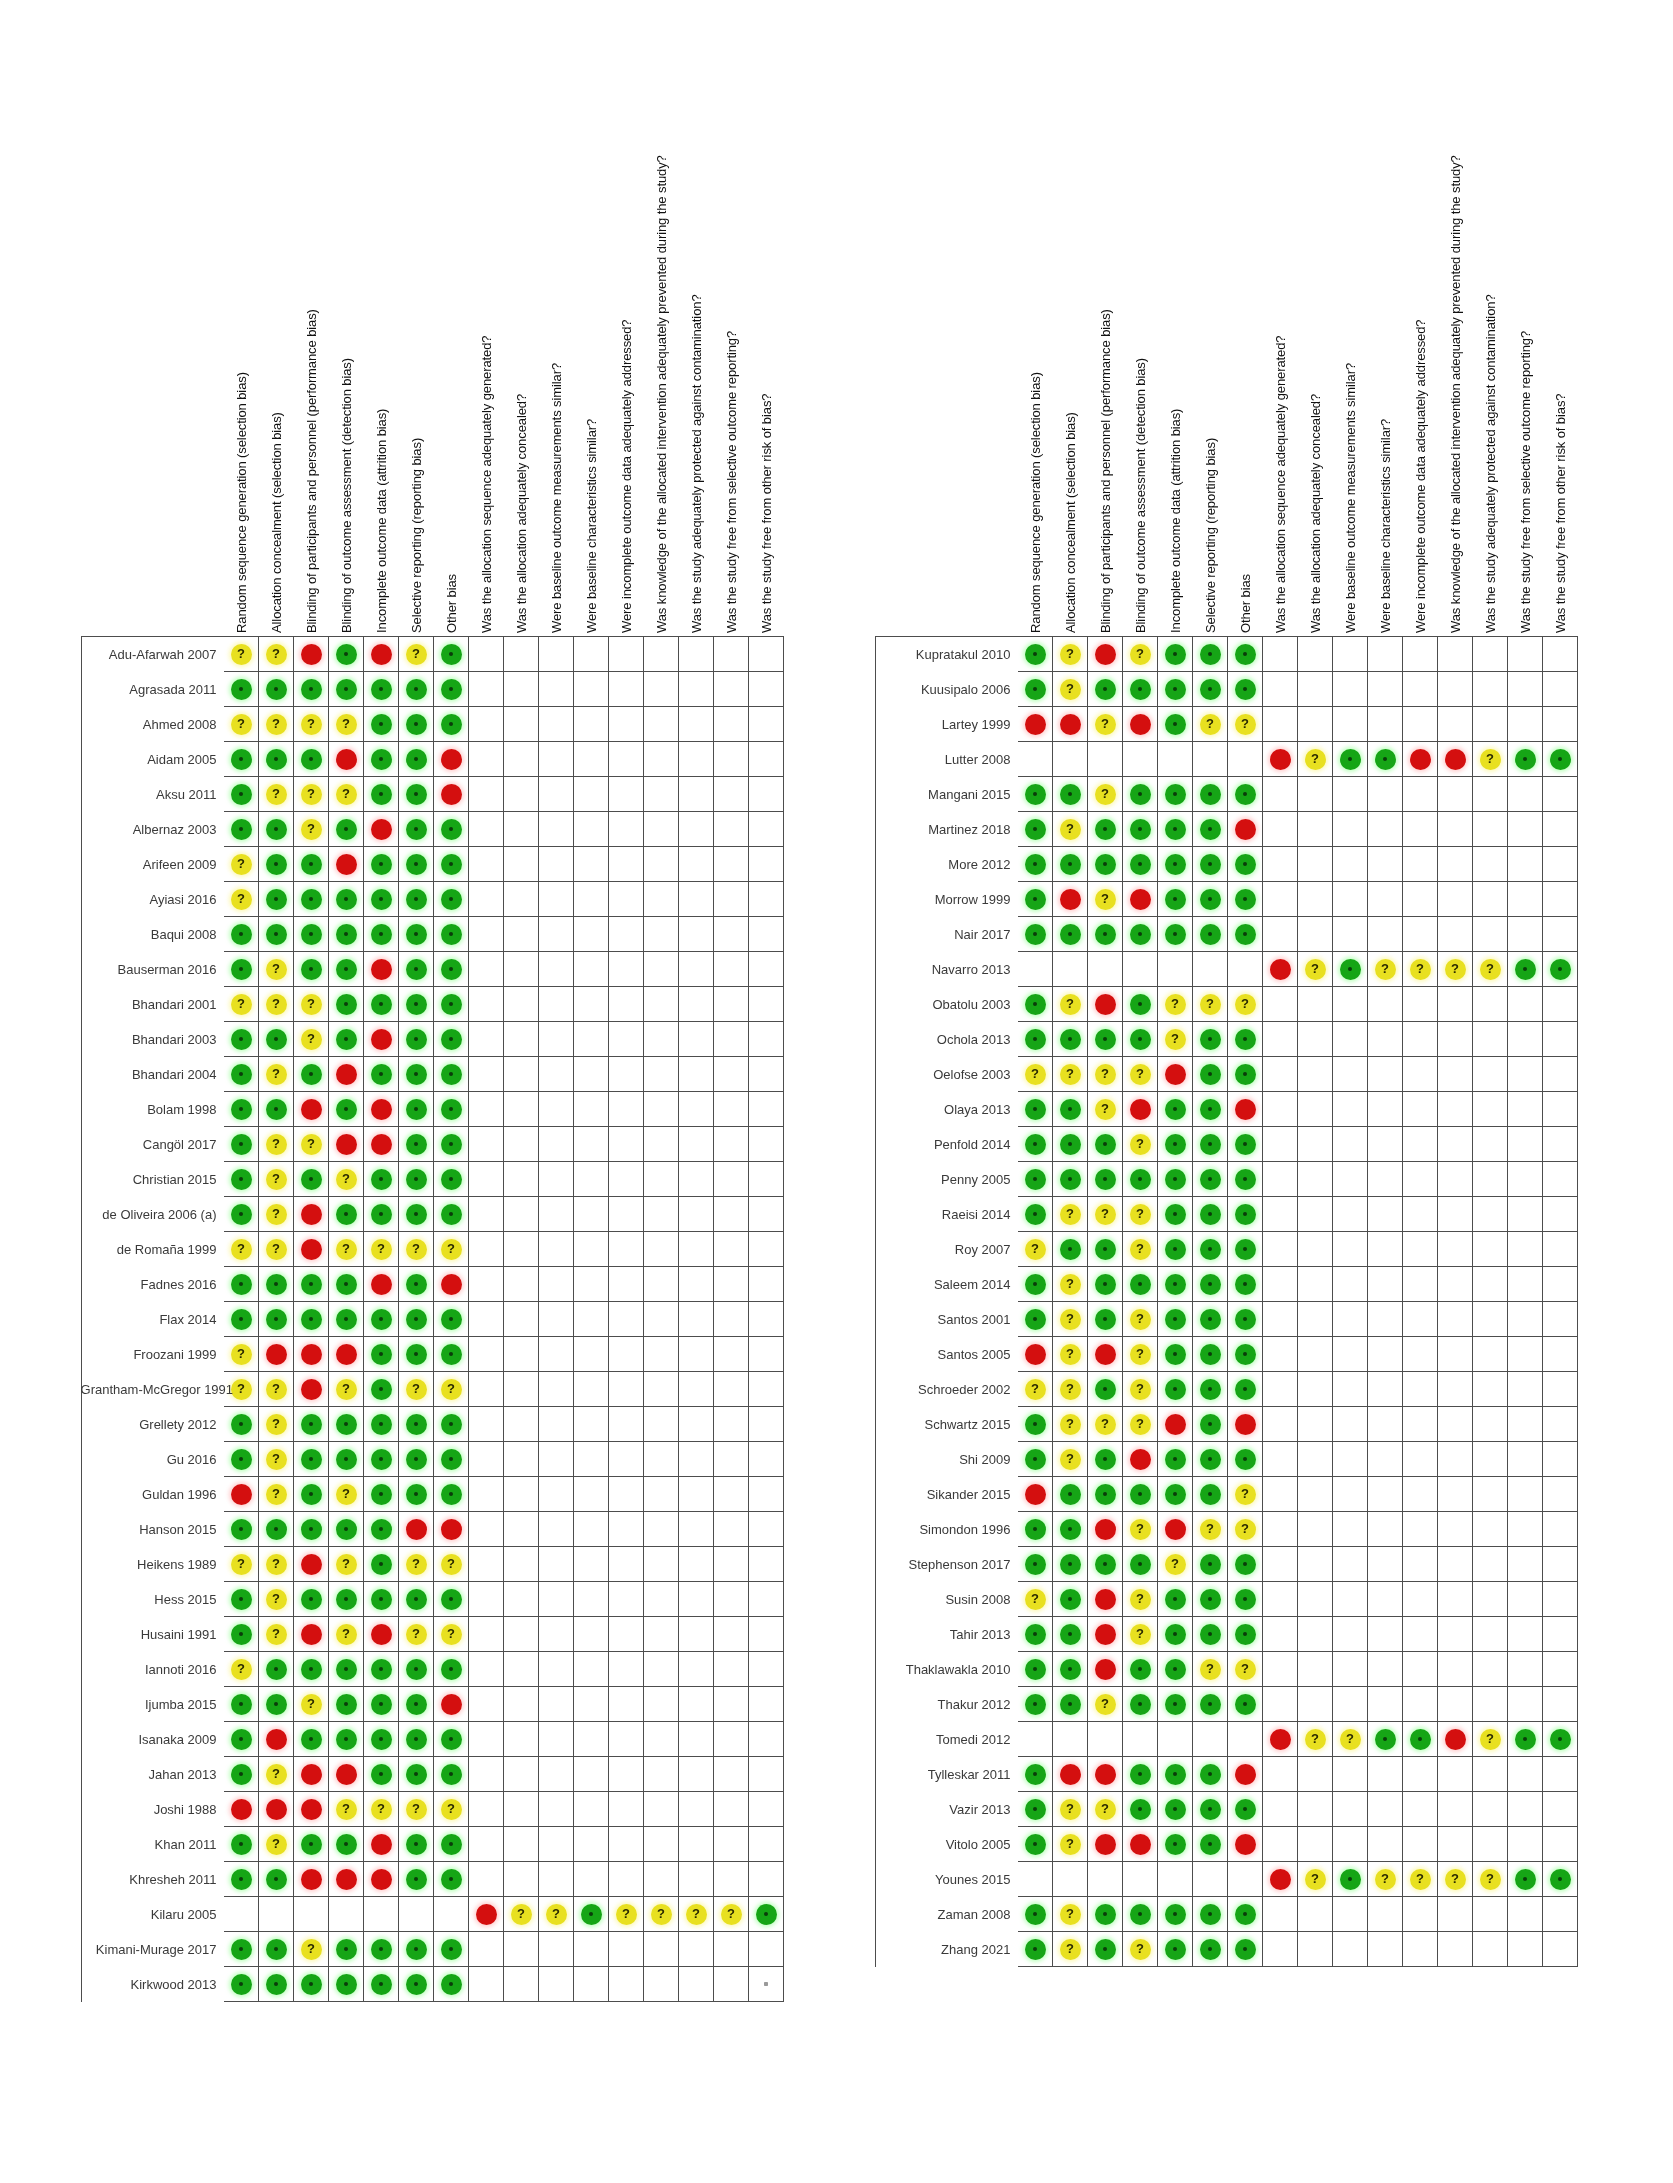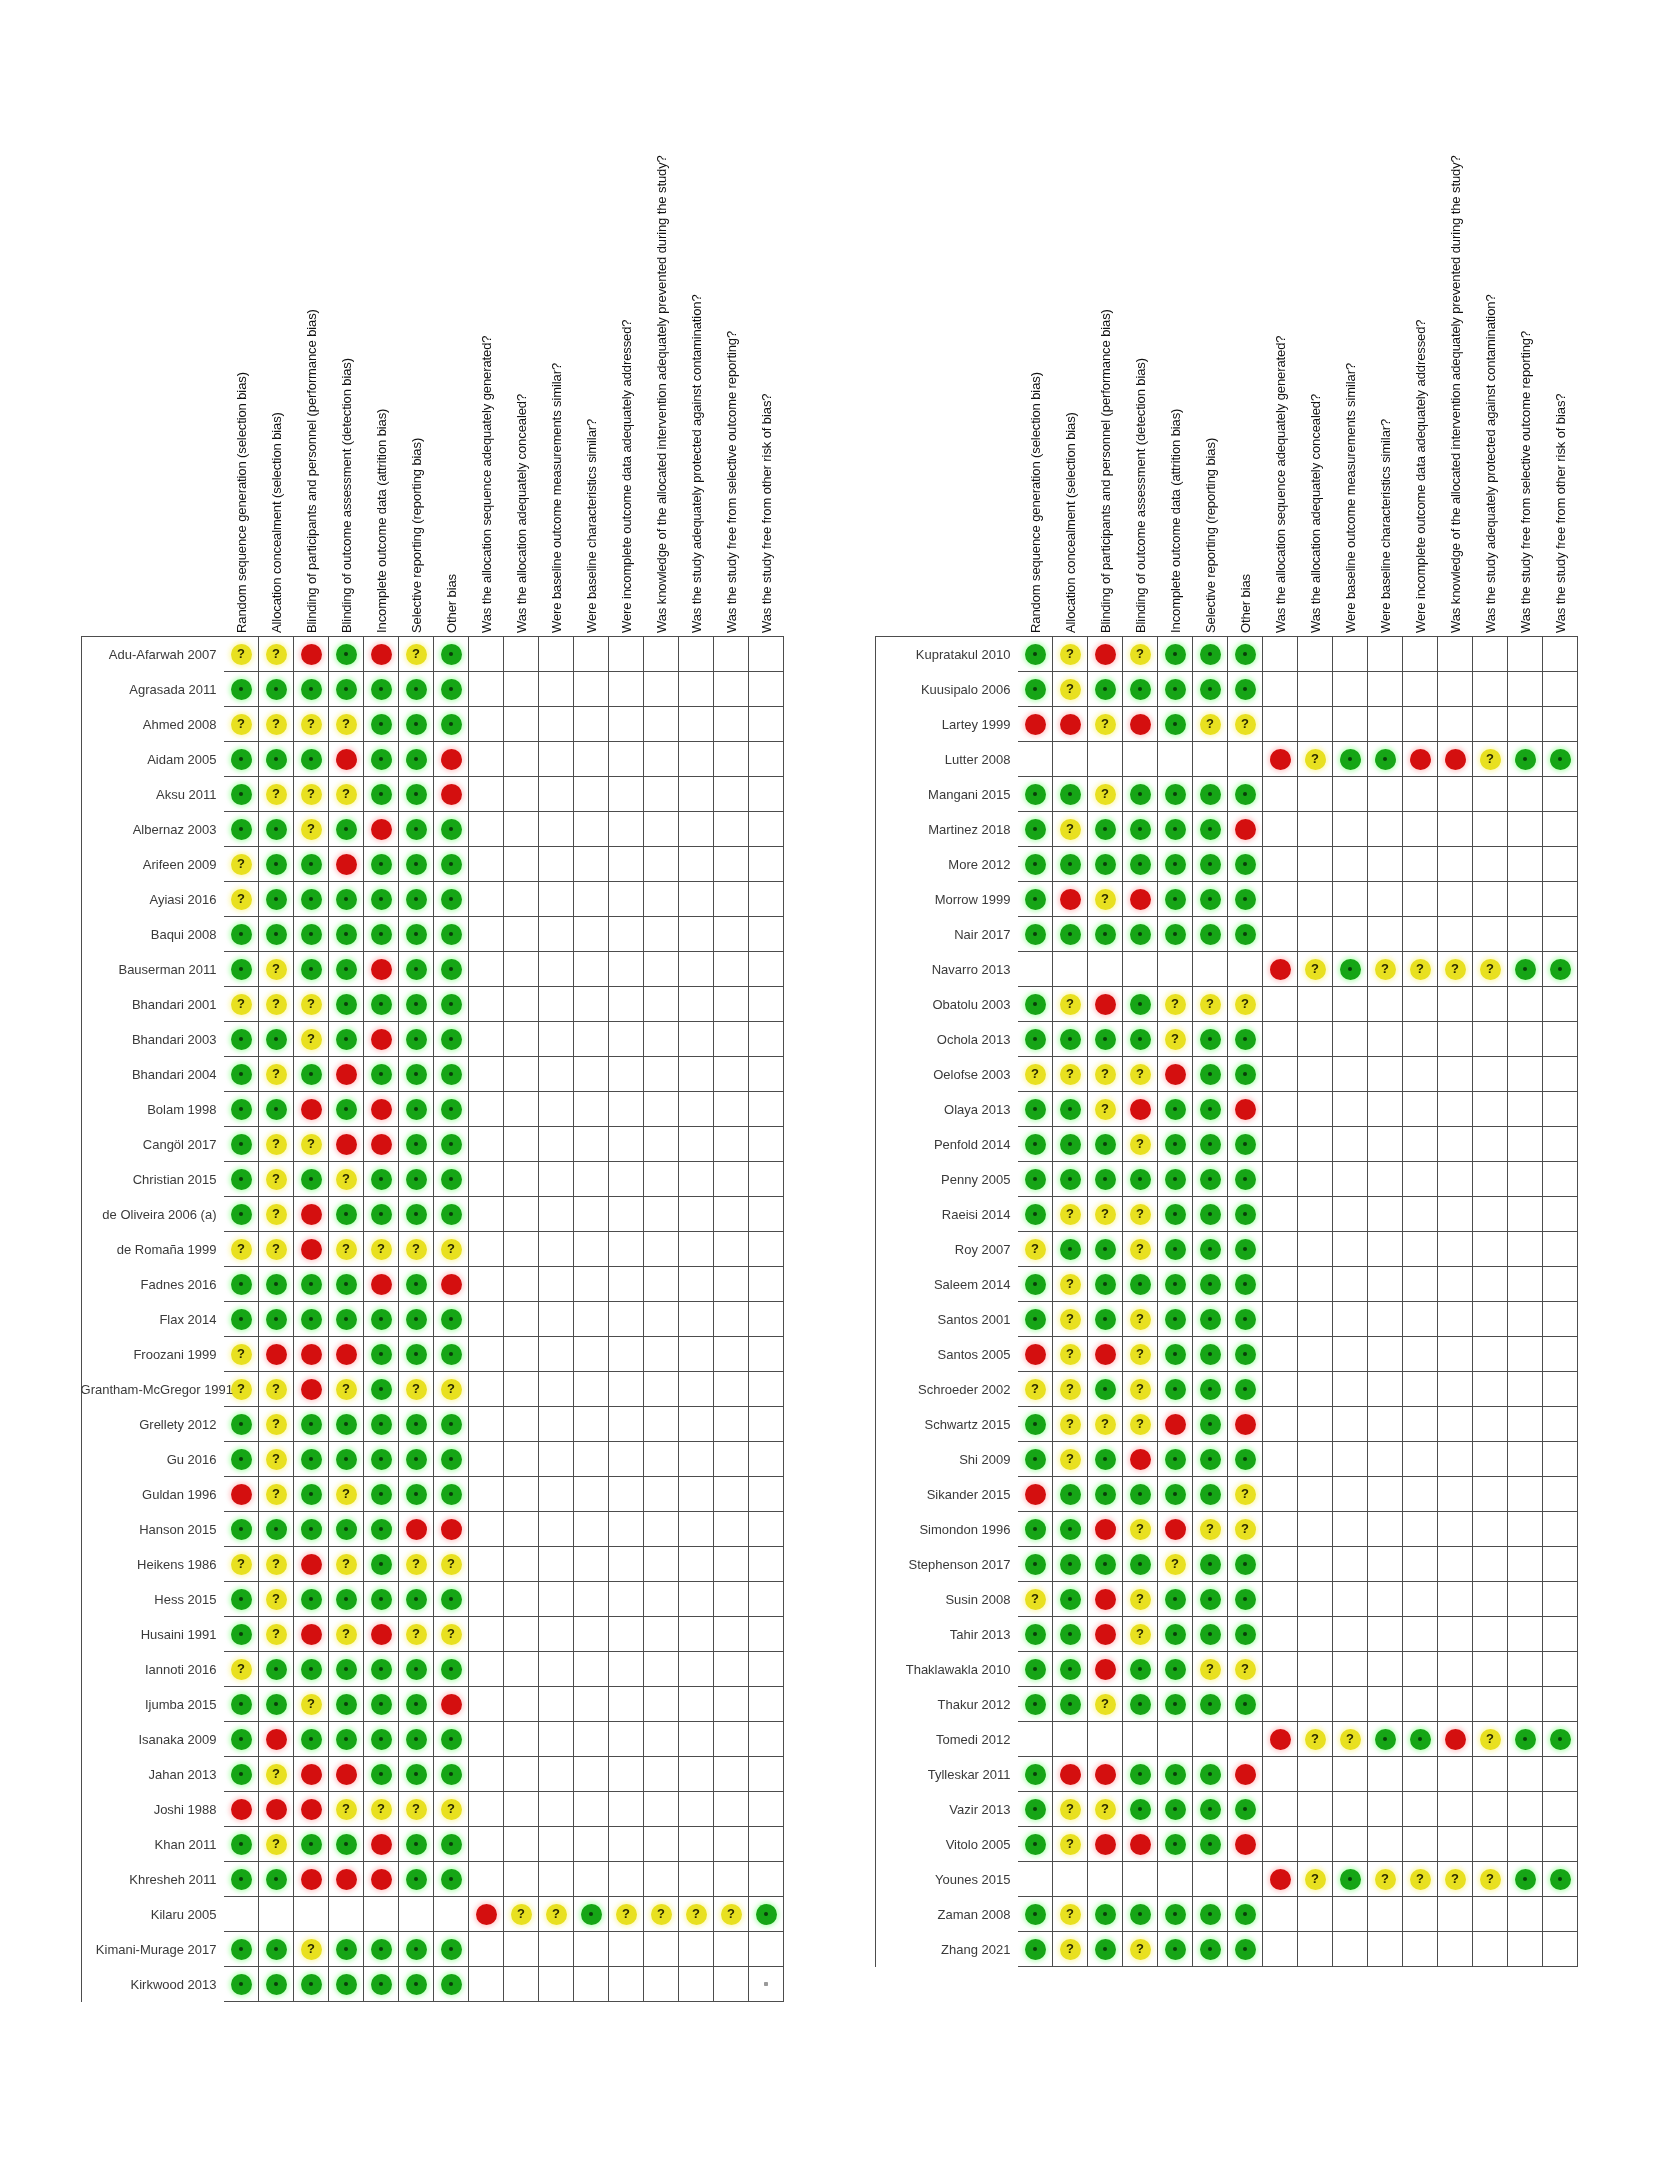--- a/index.html
+++ b/index.html
@@ -499,21 +499,21 @@
           <div class="cell"></div>
           <div class="cell"></div>
           <div class="cell"></div>
           <div class="cell"></div>
           <div class="cell"></div>
           <div class="cell"></div>
           <div class="cell"></div>
           <div class="cell"></div>
         </div>
         <div class="rob-row">
-          <div class="study-label">Bauserman 2011</div>
+          <div class="study-label">Bauserman 2016</div>
           <div class="cell">
             <span class="sym low"></span>
           </div>
           <div class="cell">
             <span class="sym unclear"></span>
           </div>
           <div class="cell">
             <span class="sym low"></span>
           </div>
           <div class="cell">
@@ -1060,21 +1060,21 @@
           <div class="cell"></div>
           <div class="cell"></div>
           <div class="cell"></div>
           <div class="cell"></div>
           <div class="cell"></div>
           <div class="cell"></div>
           <div class="cell"></div>
           <div class="cell"></div>
         </div>
         <div class="rob-row">
-          <div class="study-label">Heikens 1986</div>
+          <div class="study-label">Heikens 1989</div>
           <div class="cell">
             <span class="sym unclear"></span>
           </div>
           <div class="cell">
             <span class="sym unclear"></span>
           </div>
           <div class="cell">
             <span class="sym high"></span>
           </div>
           <div class="cell">

